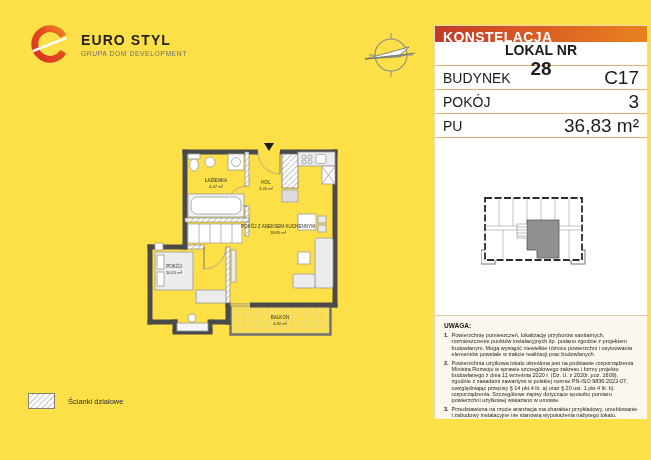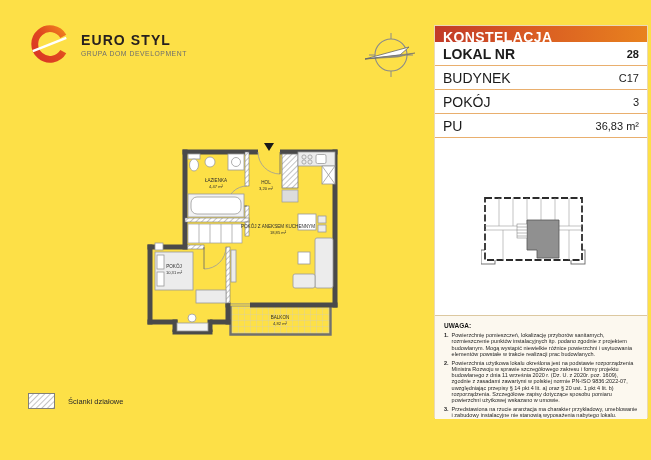--- a/index.html
+++ b/index.html
@@ -20,22 +20,22 @@
   .rm{font-size:4.6px;fill:#2c2c2c;text-anchor:middle;}
   .ar{font-size:4.1px;fill:#2c2c2c;text-anchor:middle;}
 
   
   .panel{position:absolute;left:434px;top:25px;width:214px;height:393px;
          border:1px solid #ead9b5;background:#fff;box-sizing:border-box;}
   .panel-header{height:16px;background:linear-gradient(90deg,#c13a28 0%,#d95b23 45%,#e8821e 100%);
          color:#fff;font-weight:bold;font-size:14px;line-height:22px;padding-left:8px;letter-spacing:0.4px;}
   .panel-row{height:23px;display:flex;justify-content:space-between;align-items:center;
          padding:0 8px;border-bottom:1px solid #e9af6e;font-size:14px;}
-  .panel-row .val{font-size:11px;}
-  .row-bold{font-weight:bold;}
+  .panel-row .val{font-size:19px;}
+  .row-bold{font-weight:bold;flex-direction:column;}
   .keyplan{position:absolute;left:46px;top:168px;}
 
   .notes{position:absolute;left:0;top:289px;width:100%;height:104px;box-sizing:border-box;
          border-top:1px solid #dcc8a0;background:#fcf8ef;padding:6px 9px 6px 9px;}
   .notes-title{font-size:6.5px;font-weight:bold;margin-bottom:3px;color:#161616;}
   .note-item{display:flex;gap:3px;font-size:5.5px;line-height:1.14;color:#242424;margin-bottom:2.5px;text-align:left;}
   .note-num{font-weight:bold;flex:0 0 auto;}
 
   
   .legend{position:absolute;left:28px;top:393px;display:flex;align-items:center;gap:13px;}

